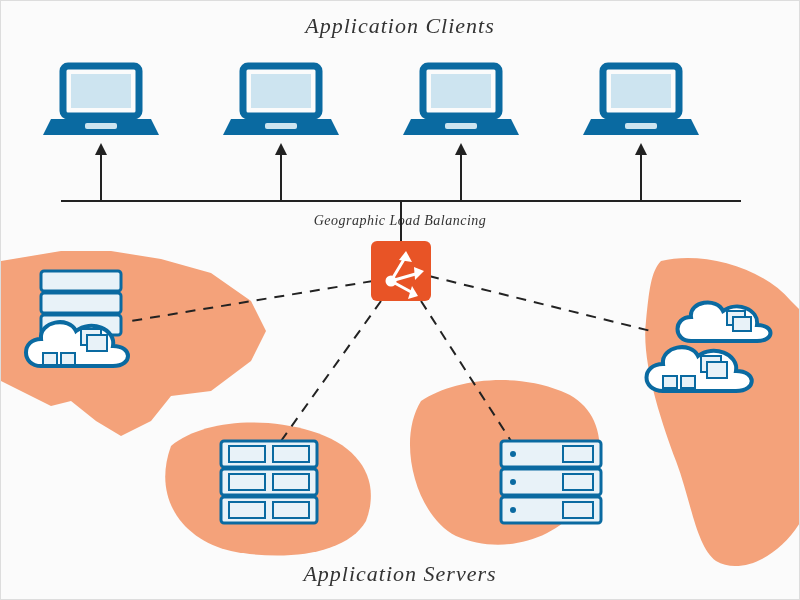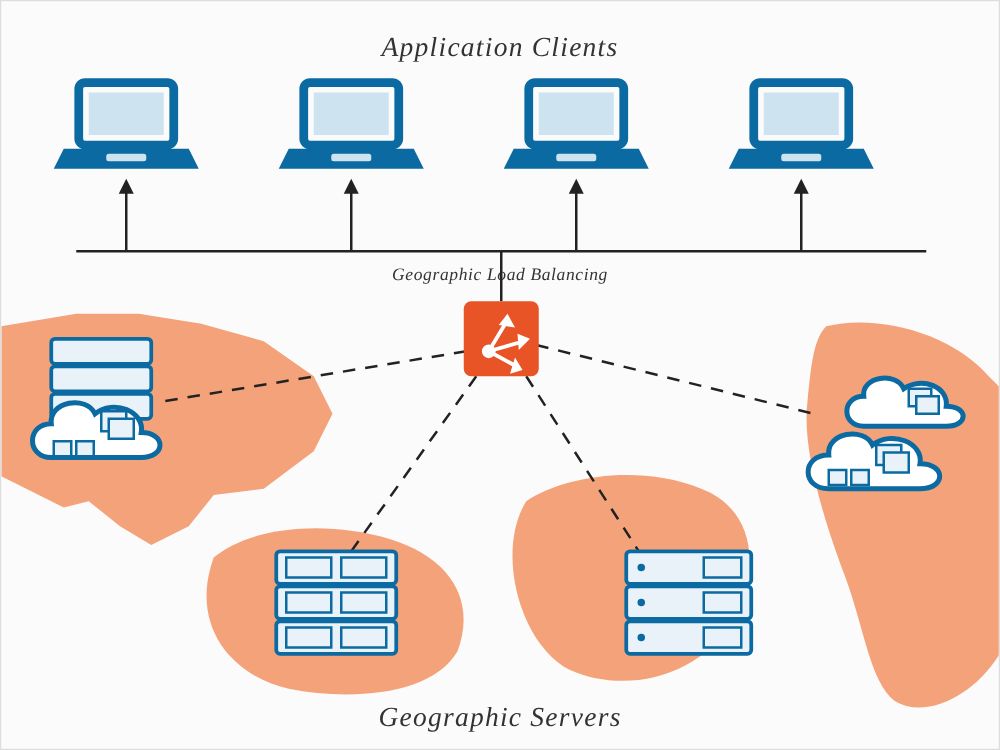--- a/index.html
+++ b/index.html
@@ -33,23 +33,23 @@
   svg.canvas {
     position: absolute;
     top: 0; left: 0;
     width: 800px; height: 600px;
     pointer-events: none;
   }
 </style>
 </head>
 <body>
 
-<div class="title" style="top:12px;margin-top:12px;">Application Clients</div>
+<div class="title" style="top:12px;">Application Clients</div>
 <div class="subtitle" style="top:212px;">Geographic Load Balancing</div>
-<div class="title" style="top:560px;">Geographic Servers</div>
+<div class="title" style="top:560px;">Application Servers</div>
 
 <svg class="canvas" viewBox="0 0 800 600">
 
   <g>
     <g transform="translate(100,100)">
       <rect x="-38" y="-35" width="76" height="50" rx="5" fill="none" stroke="#0a6aa1" stroke-width="7"></rect>
       <rect x="-30" y="-27" width="60" height="34" fill="#cde4f0"></rect>
       <path d="M -50 18 L 50 18 L 58 34 L -58 34 Z" fill="#0a6aa1"></path>
       <rect x="-16" y="22" width="32" height="6" rx="2" fill="#cde4f0"></rect>
     </g>

